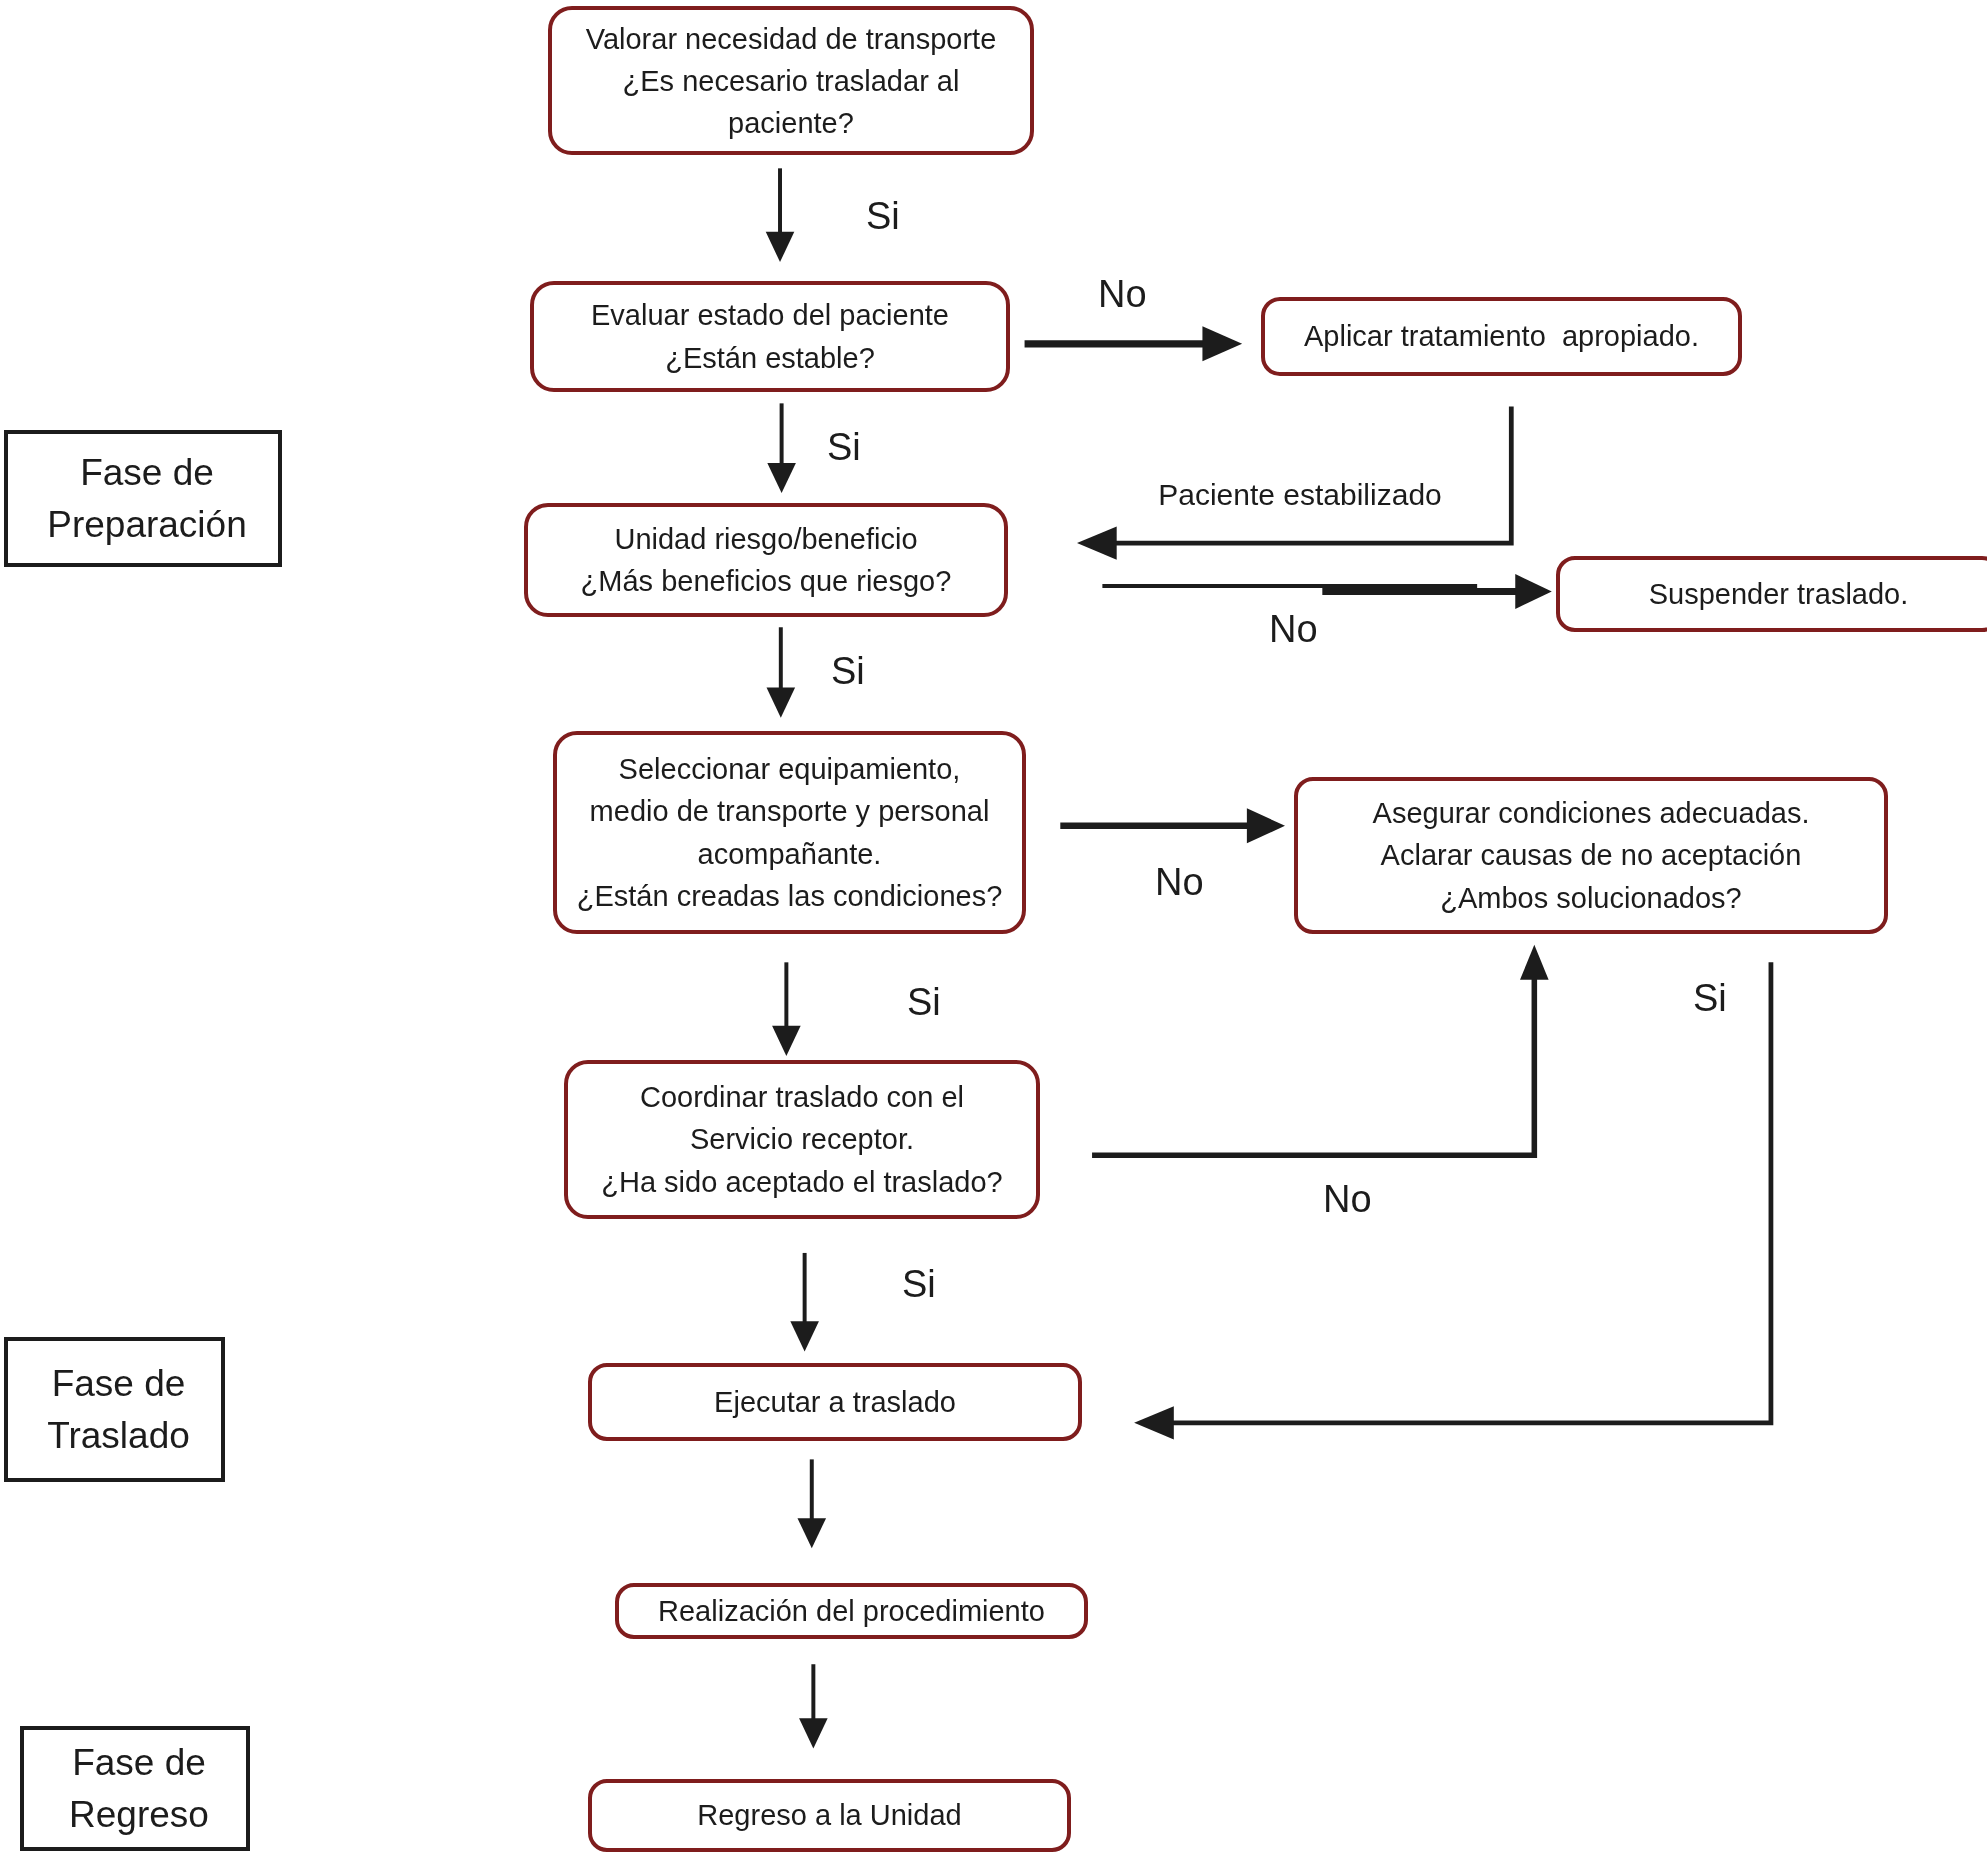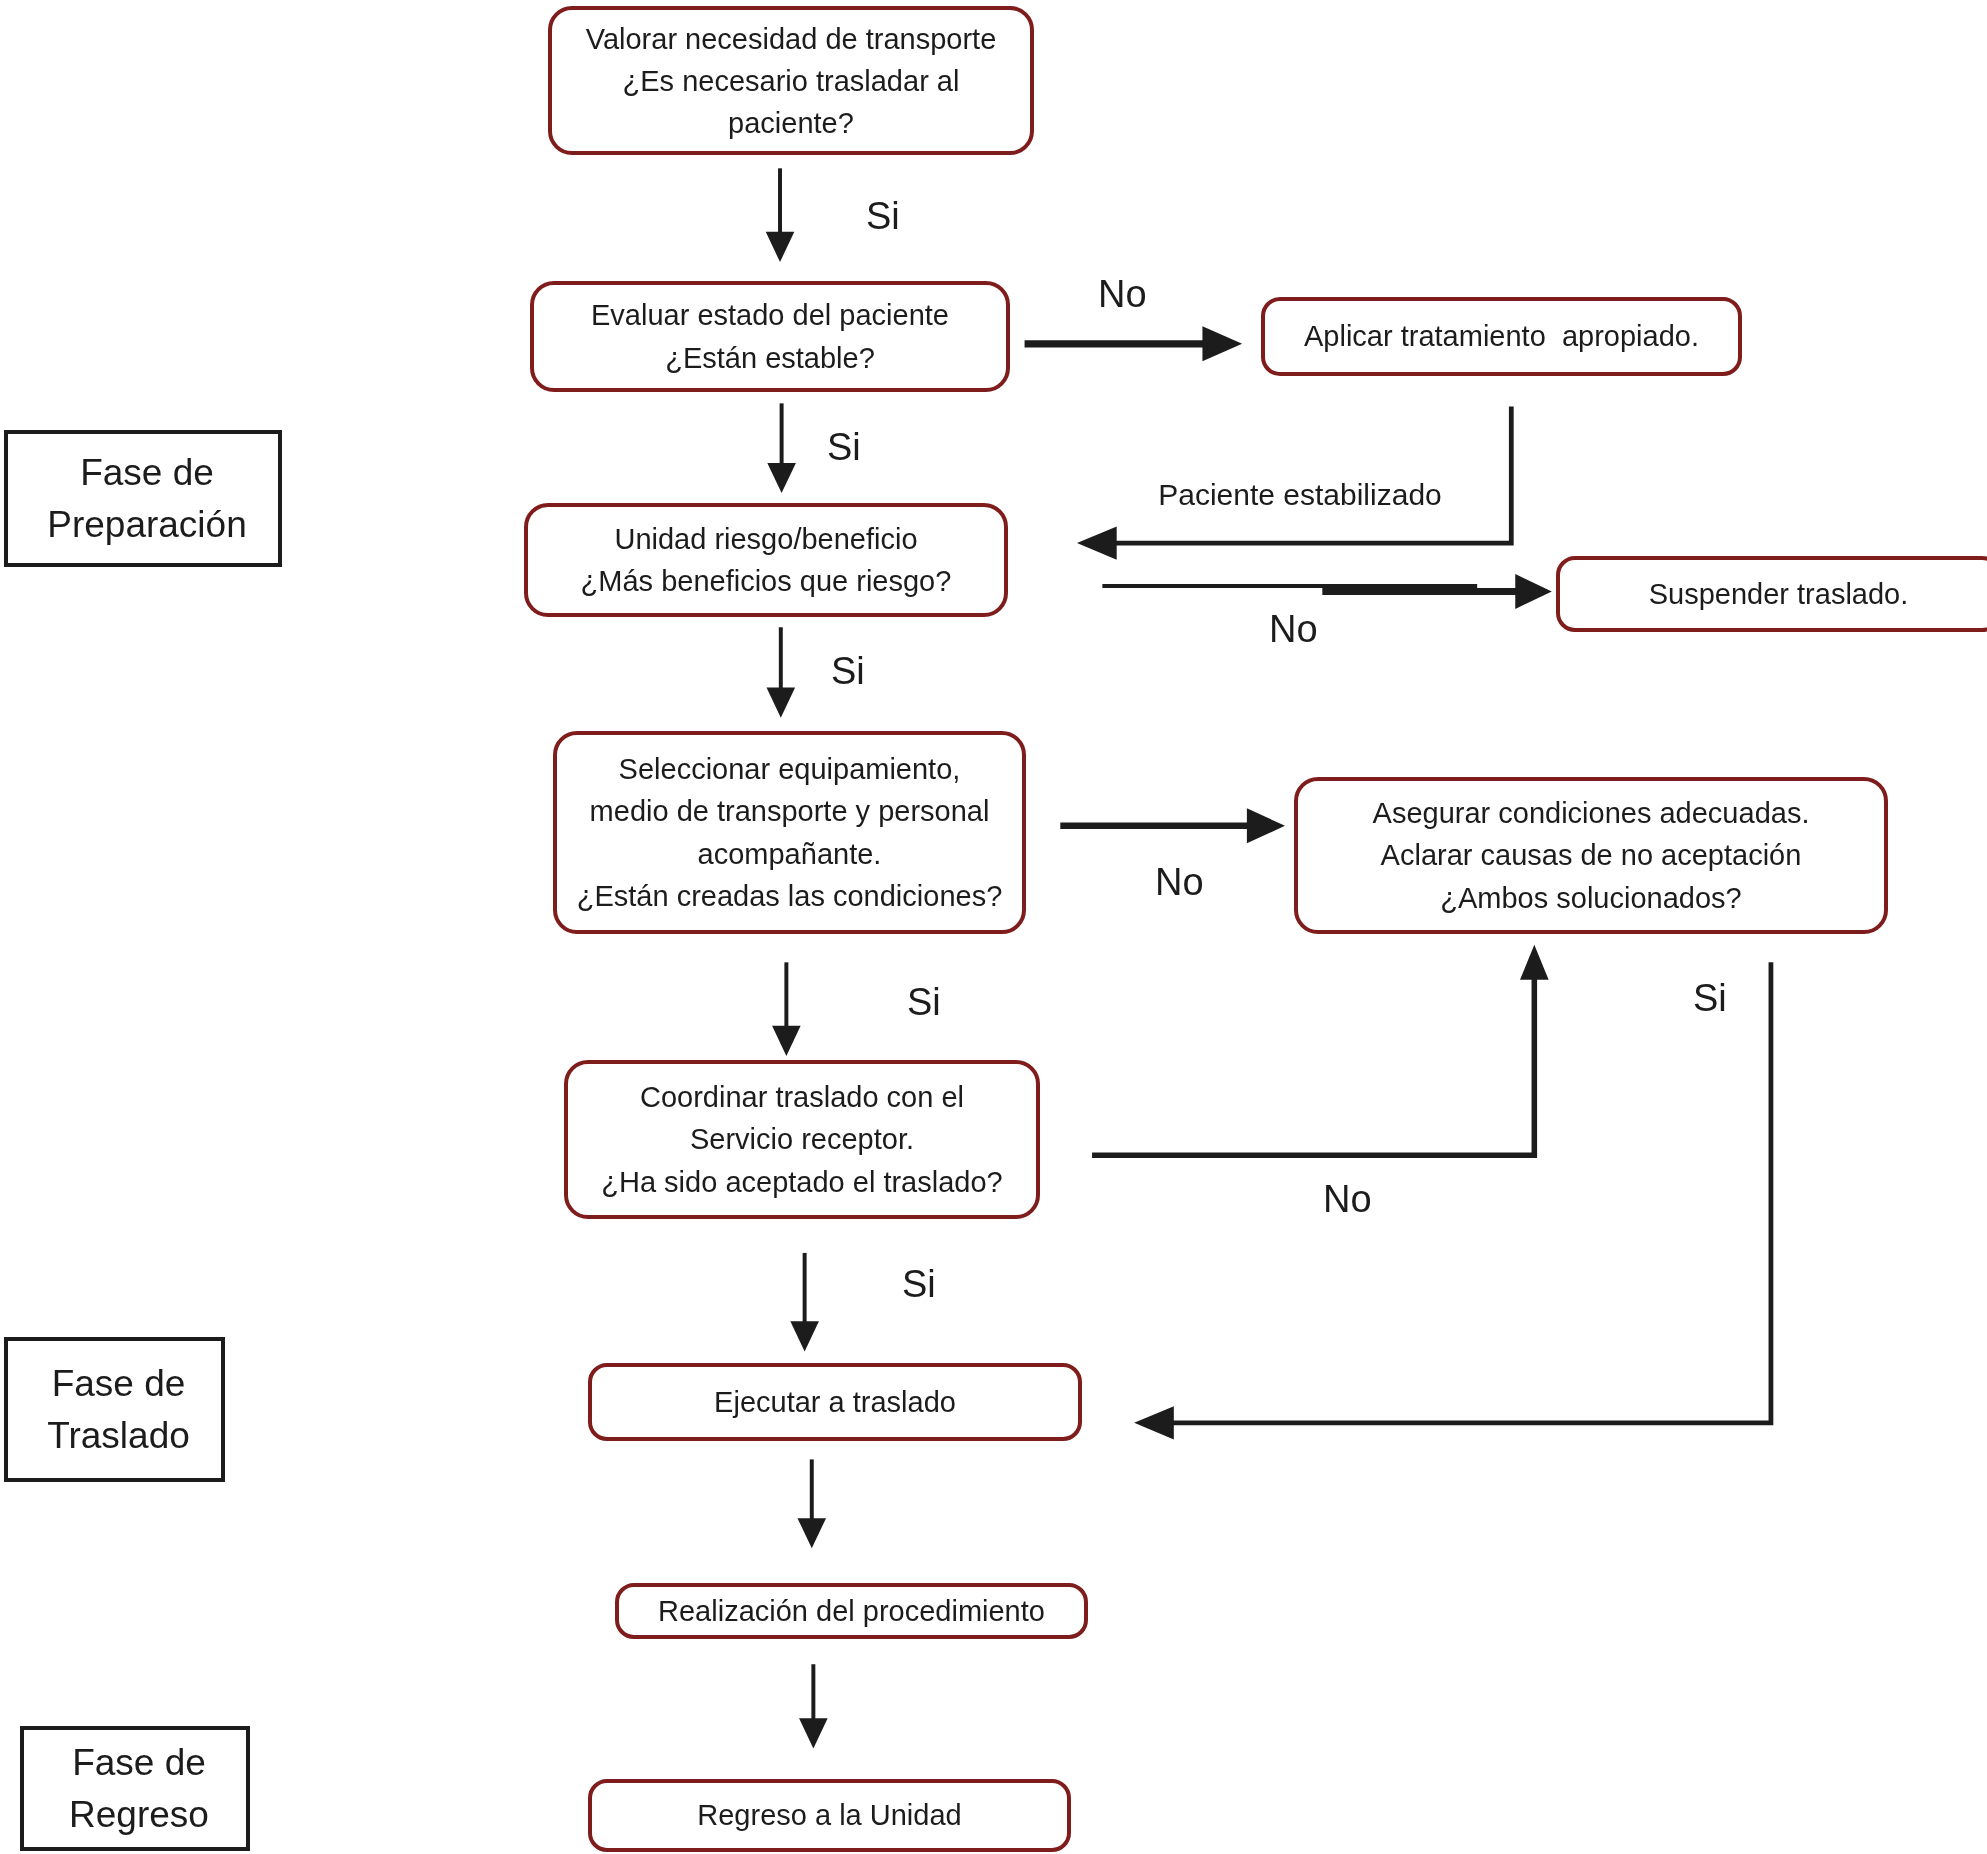--- a/index.html
+++ b/index.html
@@ -170,21 +170,21 @@
     <span class="node-text">Suspender traslado.</span>
   </div>
 
   <div class="node rounded" style="left:553px;top:731px;width:473px;height:203px;">
     <span class="node-text">Seleccionar equipamiento,
 medio de transporte y personal
 acompañante.
 ¿Están creadas las condiciones?</span>
   </div>
 
-  <div class="node rounded" style="left:1294px;top:777px;width:594px;height:157px;">
+  <div class="node rounded" style="left:1294px;top:777px;width:594px;height:157px;border-radius:19px;">
     <span class="node-text">Asegurar condiciones adecuadas.
 Aclarar causas de no aceptación
 ¿Ambos solucionados?</span>
   </div>
 
   <div class="node rounded" style="left:564px;top:1060px;width:476px;height:159px;">
     <span class="node-text">Coordinar traslado con el
 Servicio receptor.
 ¿Ha sido aceptado el traslado?</span>
   </div>

